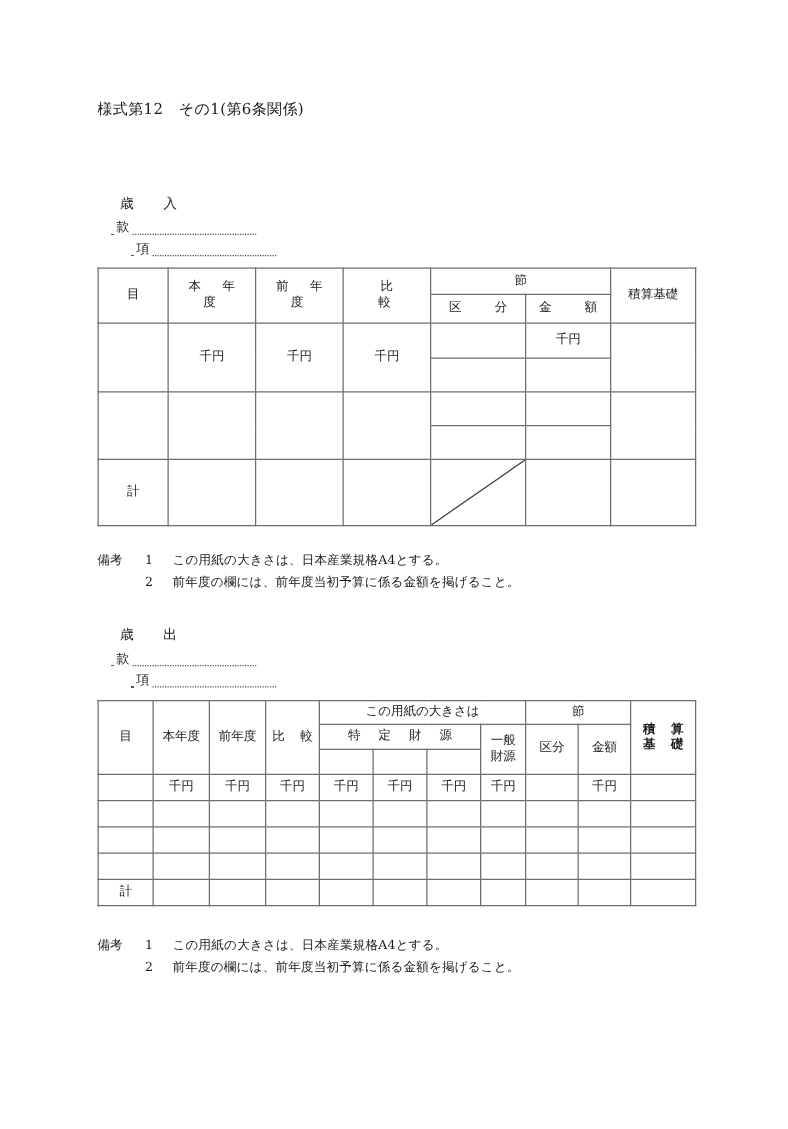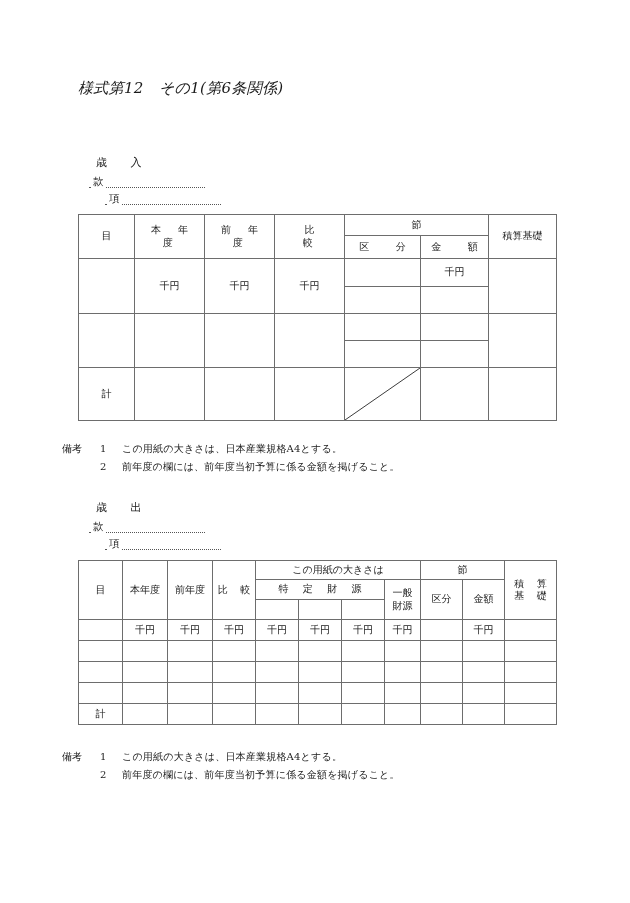--- a/index.html
+++ b/index.html
@@ -19,24 +19,23 @@
   .page {
     position: absolute;
     inset: 0;
   }
 
   
   .form-no {
     position: absolute;
     left: 78px;
     top: 79px;
-    font-size: 15px;
+    font-size: 12px;
     letter-spacing: 0.3px;
     white-space: pre;
-    font-style: italic;
   }
 
   
   .doc-title {
     position: absolute;
     left: 0;
     right: 0;
     top: 117px;
     text-align: center;
     font-size: 11.5px;
@@ -93,21 +92,21 @@
   table.grid td {
     border: 1px solid #6d6d6d;
     padding: 0;
     text-align: center;
     vertical-align: middle;
     font-weight: normal;
     line-height: 1.25;
   }
   .sp1 { letter-spacing: 3.6px; text-indent: 3.6px; }
   .sp2 { letter-spacing: 2.2px; text-indent: 2.2px; }
-  .sp3 { letter-spacing: 1.2px; text-indent: 1.2px; }
+  .sp3 { letter-spacing: 1.2px; text-indent: 1.2px; font-weight: bold; }
   .unit {
     text-align: right;
     padding-right: 5px;
     vertical-align: top;
     padding-top: 1px;
   }
   .two-line { line-height: 1.45; }
 
   
   #table-saiyu {
@@ -132,21 +131,21 @@
     left: 0;
     top: 0;
     width: 100%;
     height: 100%;
     display: block;
   }
 
   
   .remarks {
     position: absolute;
-    left: 62px;
+    left: 78px;
     font-size: 10px;
     line-height: 1.05;
   }
   .remarks .rline {
     display: flex;
     align-items: baseline;
     margin-bottom: 7px;
     white-space: nowrap;
   }
   .remarks .rlabel {

